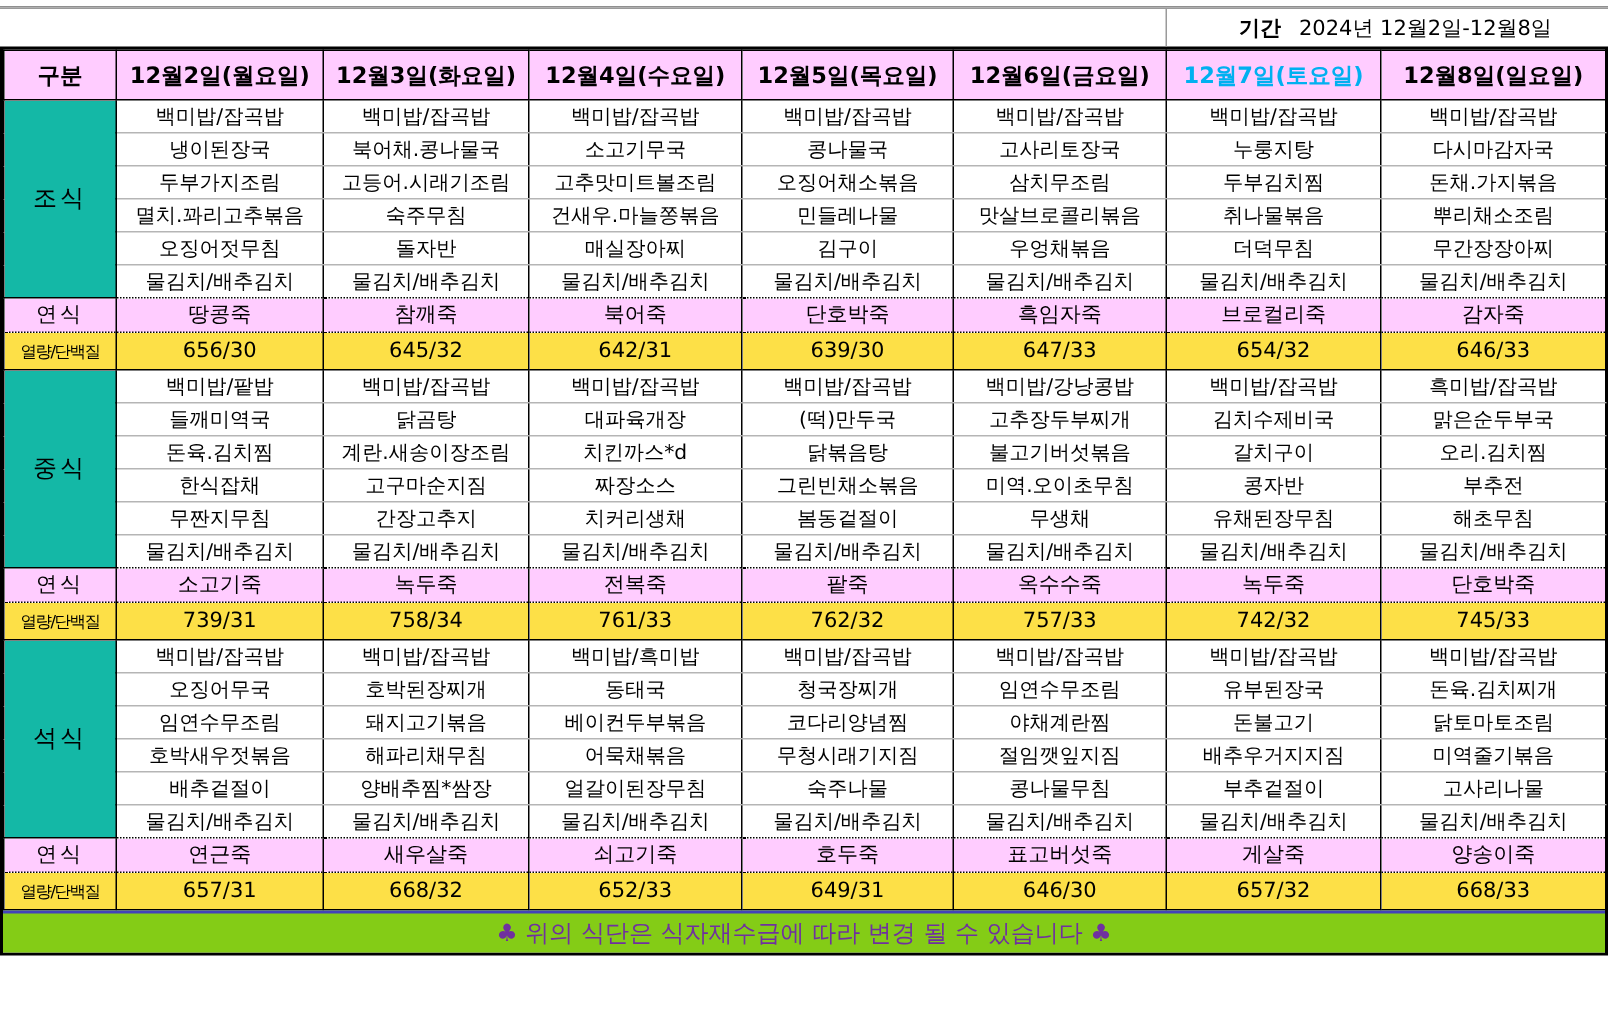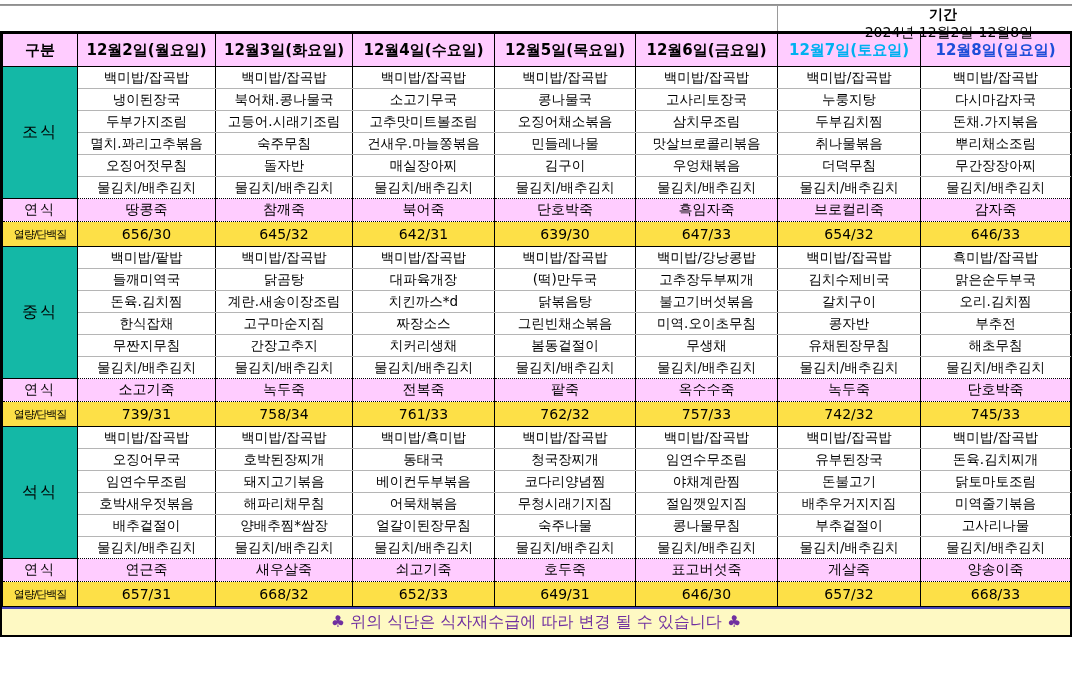--- a/index.html
+++ b/index.html
@@ -2,40 +2,40 @@
 <html><head>
 <meta charset="utf-8">
 <style>
   html,body{margin:0;padding:0;background:#ffffff;}
   body{width:1072px;height:688px;font-family:"DejaVu Sans","Liberation Sans",sans-serif;color:#000;}
   .page{position:relative;width:1072px;height:688px;overflow:hidden;background:#fff;}
   .topline{height:4px;border-bottom:1px solid #8f8f8f;}
   .title-row{height:52px;display:flex;align-items:center;justify-content:center;}
   .title{font-size:34px;font-weight:bold;letter-spacing:9px;}
   .period-row{height:25px;border-top:1px solid #9a9a9a;display:flex;justify-content:flex-end;align-items:center;}
-  .period-inner{width:295px;height:100%;border-left:1px solid #9a9a9a;display:flex;align-items:center;box-sizing:border-box;padding-left:48px;font-size:14px;flex-direction:column;}
+  .period-inner{width:295px;height:100%;border-left:1px solid #9a9a9a;display:flex;align-items:center;box-sizing:border-box;padding-left:48px;font-size:14px;}
   .period-label{font-weight:bold;margin-right:12px;}
   .period-value{font-size:14px;}
   .main{border:2px solid #000;}
   table{border-collapse:collapse;table-layout:fixed;width:1068px;}
   col.c-cat{width:75px;}
   col.c-d1{width:138px;} col.c-d2{width:137px;} col.c-d3{width:142px;}
   col.c-d4{width:141px;} col.c-d5{width:142px;} col.c-d6{width:143px;} col.c-d7{width:150px;}
   th,td{padding:0;text-align:center;vertical-align:middle;overflow:hidden;white-space:nowrap;}
   th{height:32px;background:#FFCCFF;font-size:15px;font-weight:bold;border:1px solid #000;}
   th.sat{color:#00B0F0;}
-  th.sun{color:#1d4ed8;}
+  th.sun{color:#000000;}
   td.m{height:21px;font-size:13.5px;font-weight:normal;border-left:1px solid #000;border-right:1px solid #000;border-bottom:1px solid #b5b5b5;background:#fff;}
   tr.m-last td.m{border-bottom:1px dotted #000;}
   td.cat{background:#14b8a6;font-size:16px;letter-spacing:2px;border:1px solid #000;}
   tr.soft td{height:22px;background:#FFCCFF;font-size:14px;border-left:1px solid #000;border-right:1px solid #000;border-top:1px dotted #000;border-bottom:1px dotted #000;}
   tr.soft td.soft-label{letter-spacing:2px;}
   tr.nut td{height:24px;background:#fde047;font-size:14px;border-left:1px solid #000;border-right:1px solid #000;border-bottom:1px solid #000;}
   tr.nut td.nut-label{font-size:11px;letter-spacing:-1px;}
-  .footer{height:26px;background:#fef9c3;border-top:2px solid #4343b8;display:flex;align-items:center;justify-content:center;font-size:16px;color:#7030A0;}
+  .footer{height:26px;background:#84cc16;border-top:2px solid #4343b8;display:flex;align-items:center;justify-content:center;font-size:16px;color:#7030A0;}
 </style>
 </head>
 <body>
 
 <div class="page">
   <div class="topline"></div>
   <div class="period-row">
     <div class="period-inner">
       <span class="period-label">기간</span>
       <span class="period-value">2024년 12월2일-12월8일</span>

